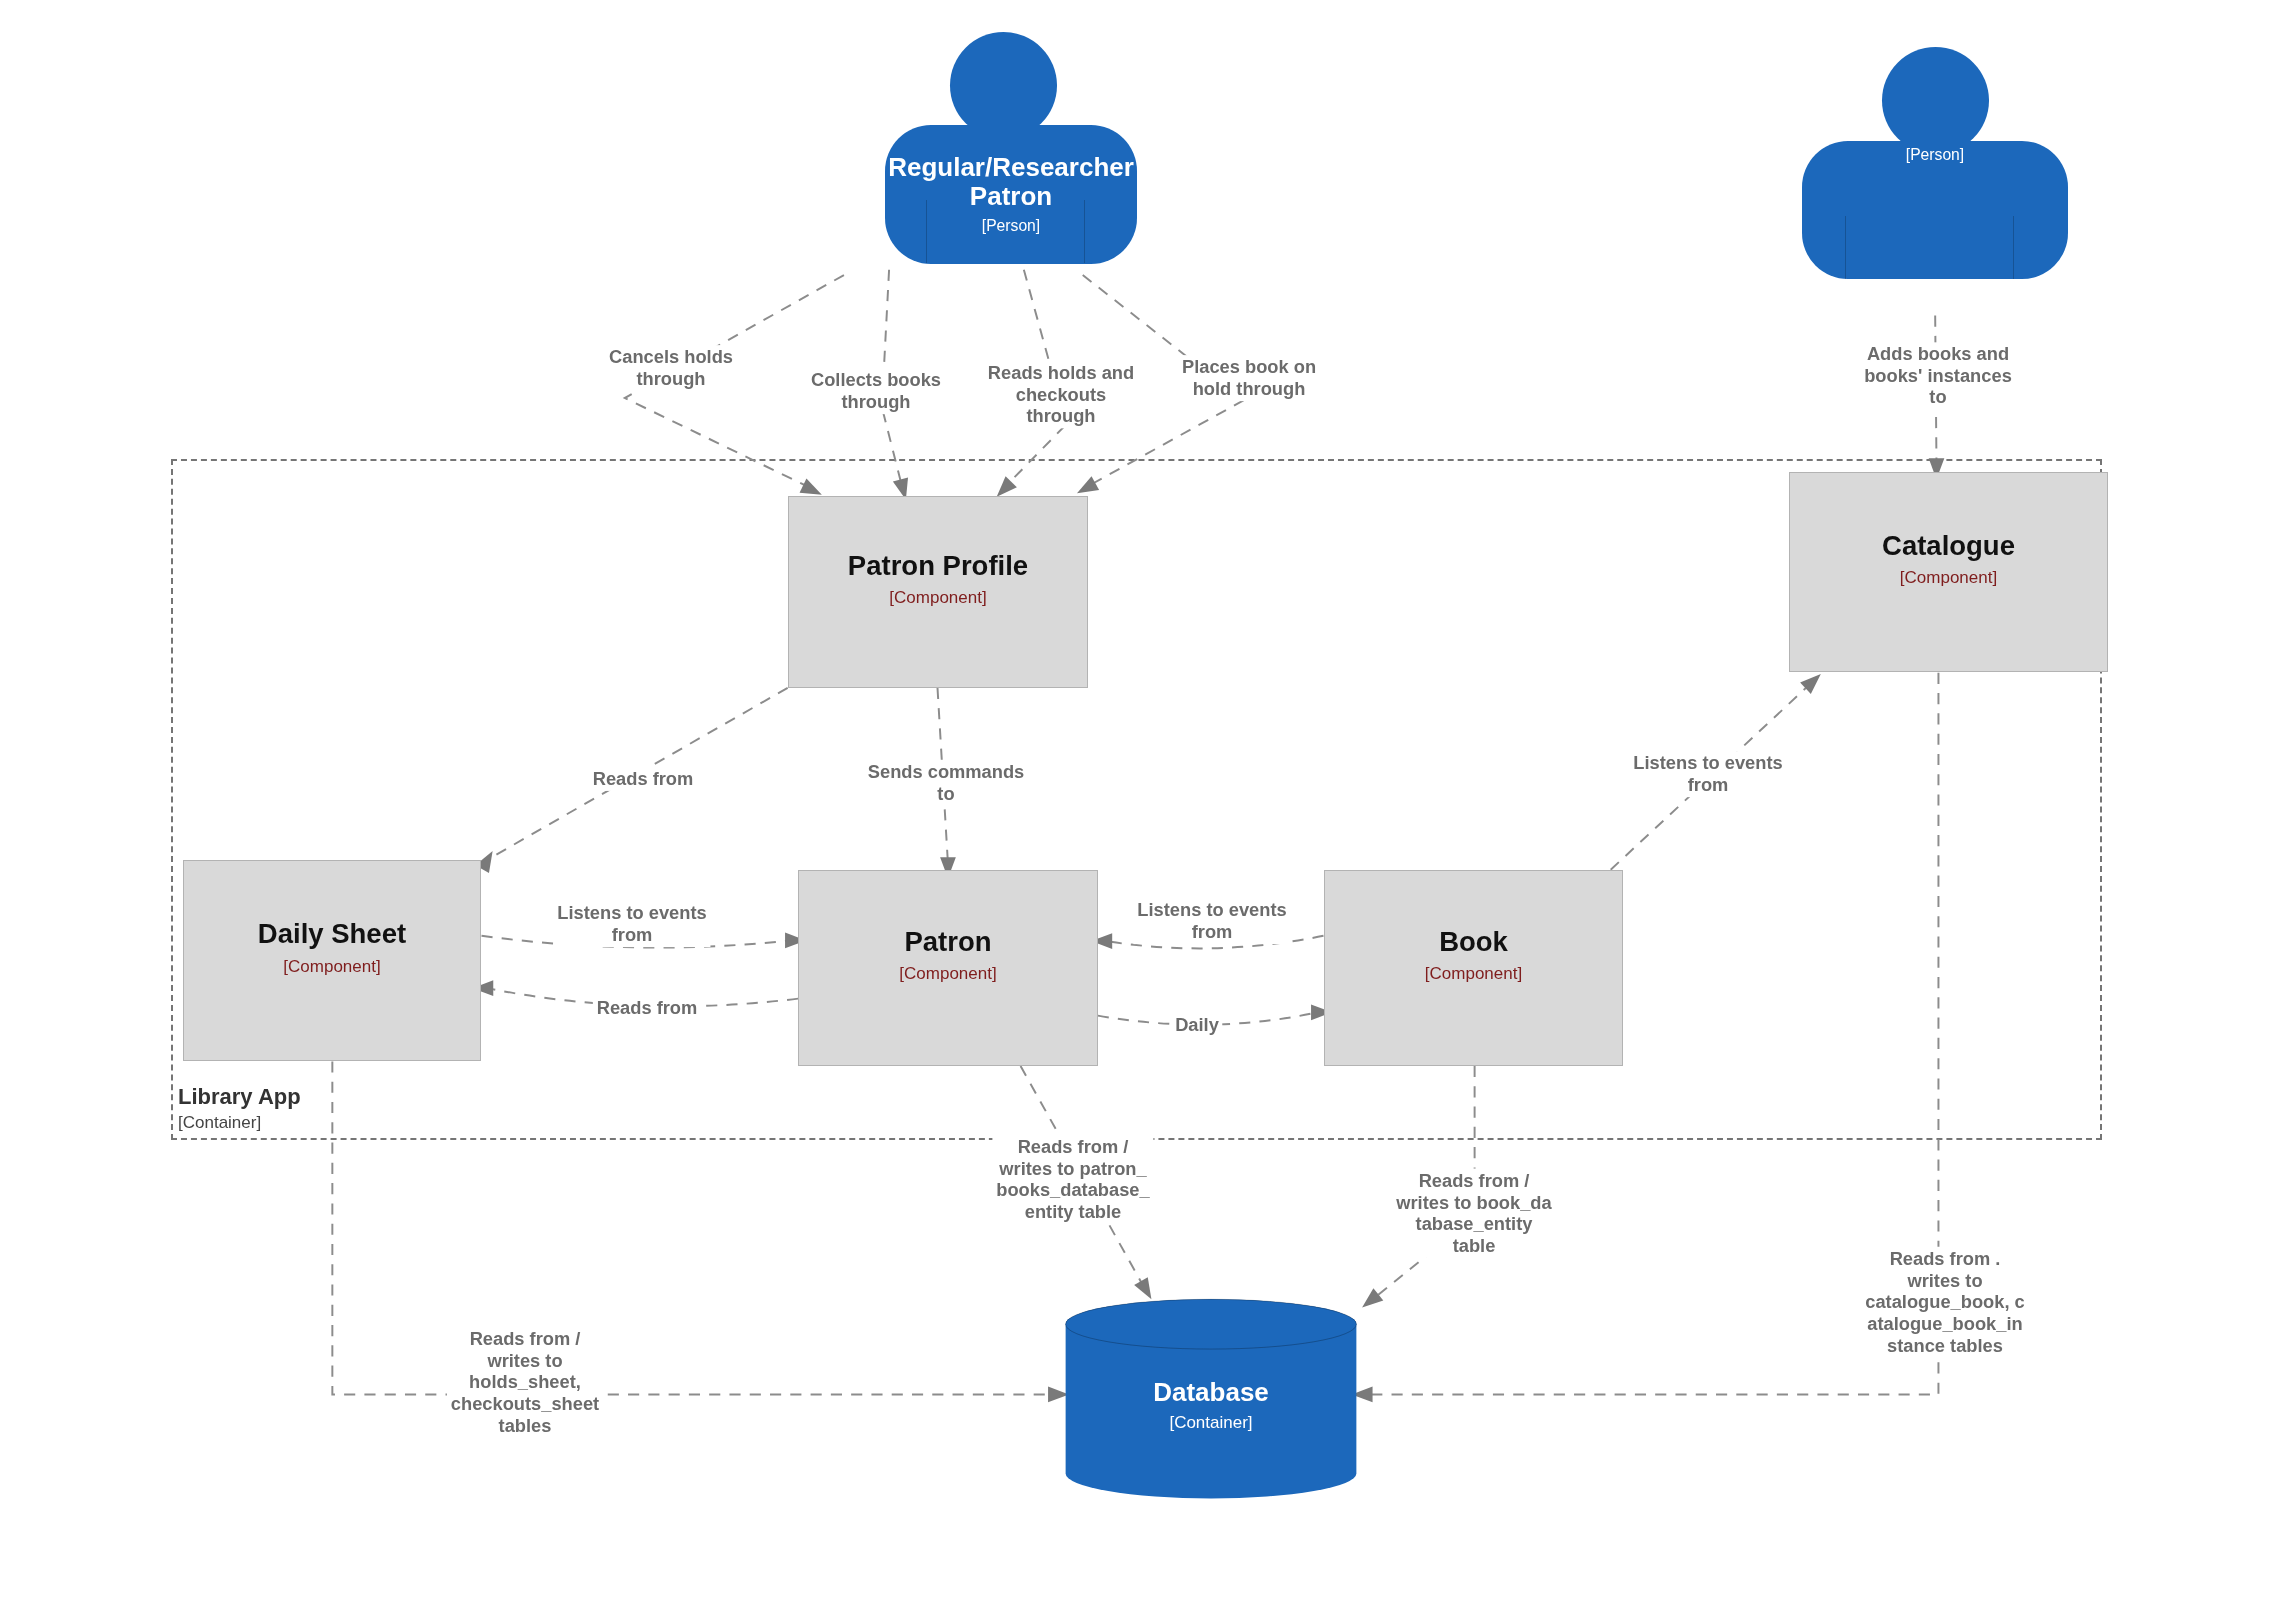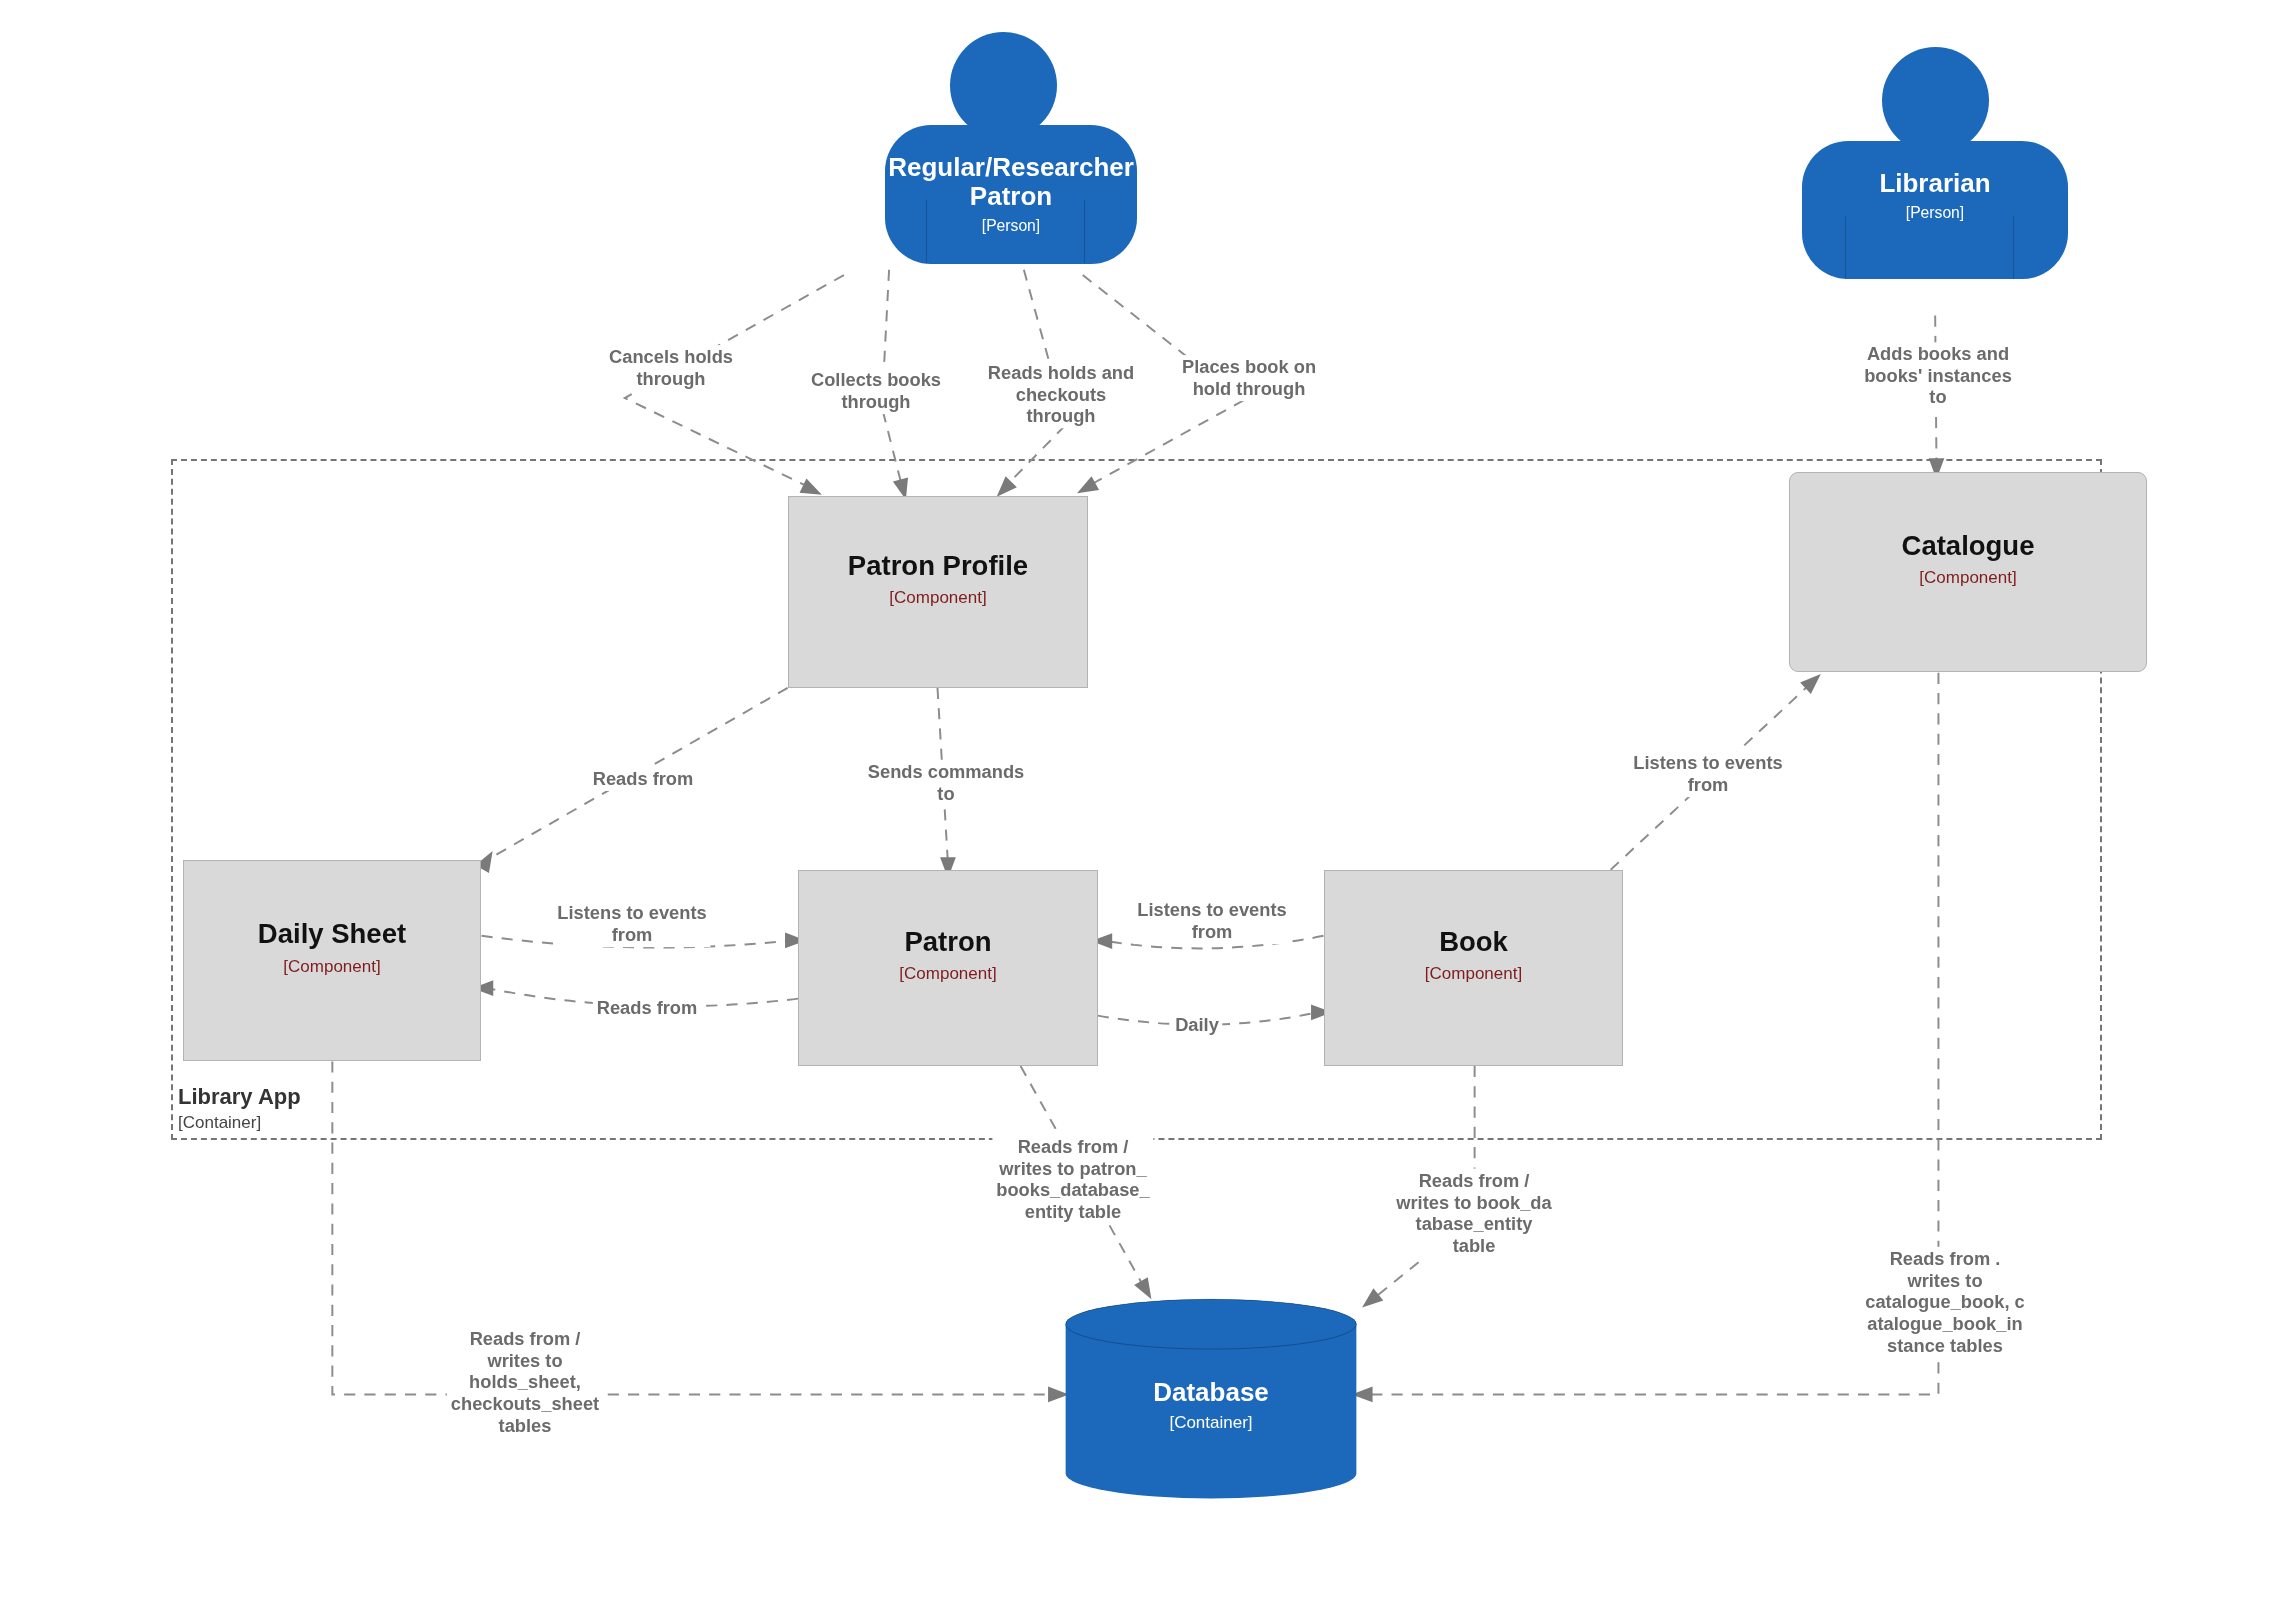--- a/index.html
+++ b/index.html
@@ -102,31 +102,30 @@
 Patron</div>
       <div class="p-type">[Person]</div>
     </div>
   </div>
 
   <div class="person" style="left:1802px;top:47px;width:266px;height:232px;">
     <div class="head" style="left:80px;top:0;width:107px;height:107px;"></div>
     <div class="torso" style="left:0;top:94px;width:266px;height:138px;">
       <div class="seam" style="left:43px;top:75px;height:63px;"></div>
       <div class="seam" style="left:211px;top:75px;height:63px;"></div>
-      <div class="p-title">Librarian</div>
       <div class="p-type">[Person]</div>
     </div>
   </div>
 
   <div class="component" style="left:788px;top:496px;width:300px;height:192px;">
     <div class="c-title">Patron Profile</div>
     <div class="c-type">[Component]</div>
   </div>
 
-  <div class="component" style="left:1789px;top:472px;width:358px;height:200px;border-radius:9px;">
+  <div class="component" style="left:1789px;top:472px;width:319px;height:200px;">
     <div class="c-title">Catalogue</div>
     <div class="c-type">[Component]</div>
   </div>
 
   <div class="component" style="left:183px;top:860px;width:298px;height:201px;">
     <div class="c-title">Daily Sheet</div>
     <div class="c-type">[Component]</div>
   </div>
 
   <div class="component" style="left:798px;top:870px;width:300px;height:196px;">

